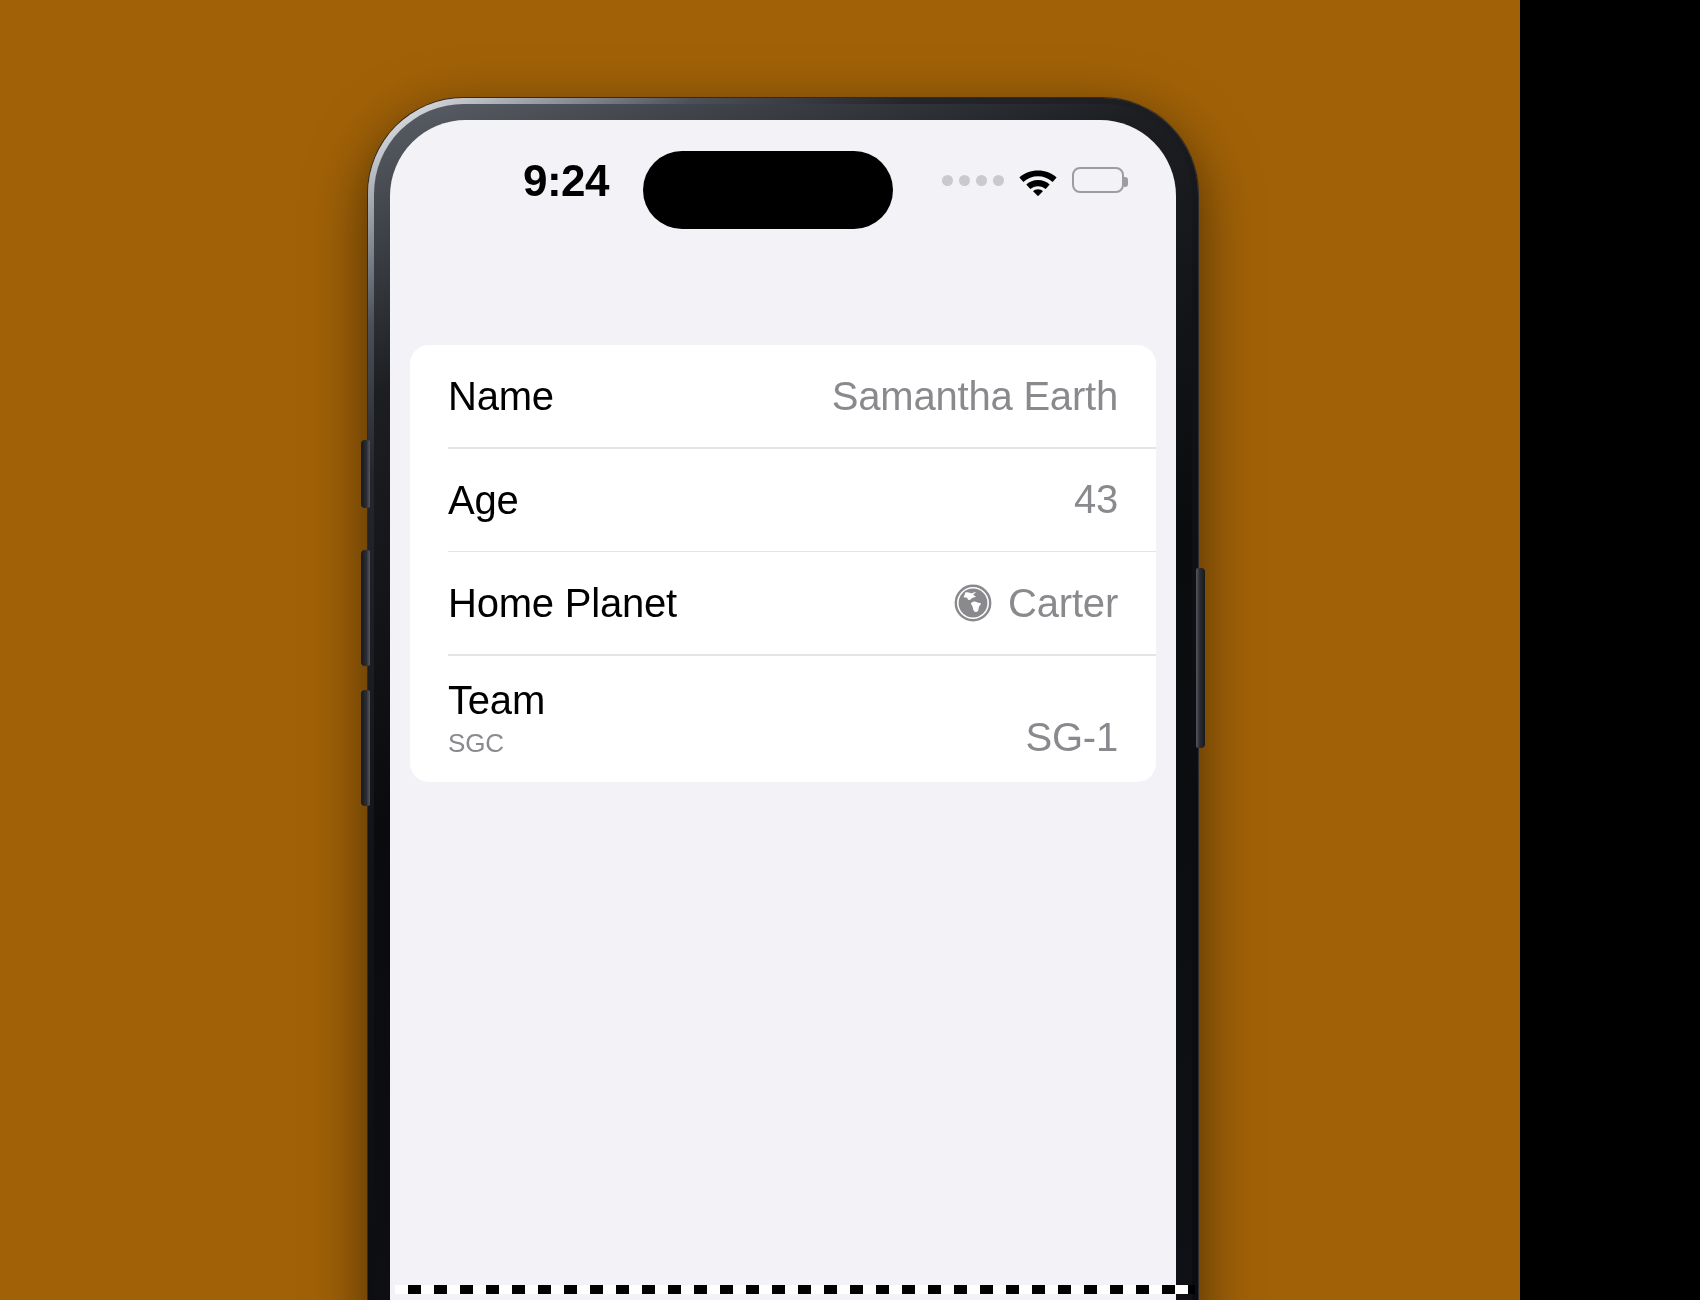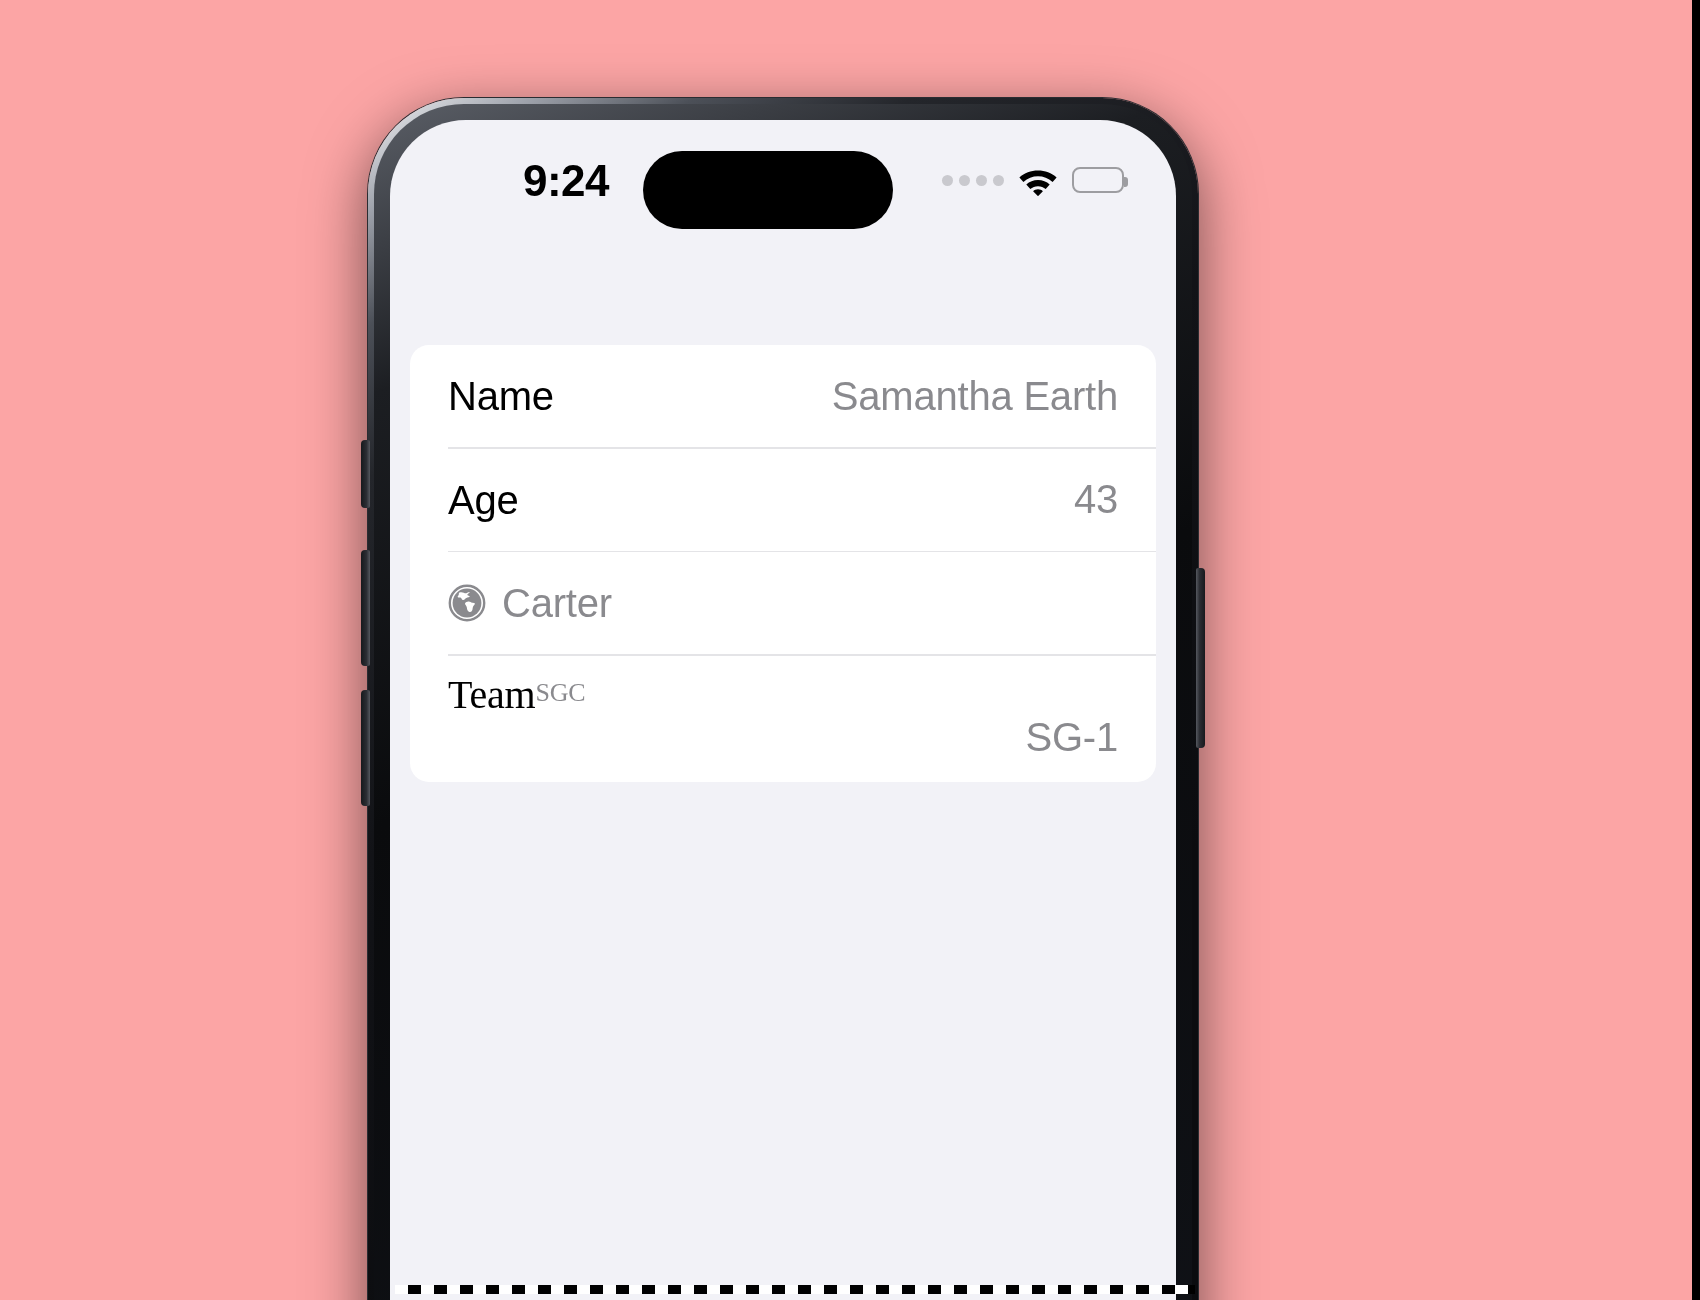--- a/index.html
+++ b/index.html
@@ -11,23 +11,23 @@
     width: 1700px;
     height: 1300px;
     overflow: hidden;
     font-family: "Liberation Sans", sans-serif;
     -webkit-font-smoothing: antialiased;
   }
 
   
   #stage {
     position: relative;
-    width: 1692px;
+    width: 1520px;
     height: 1300px;
-    background: #fca5a5;
+    background: #a16207;
   }
 
   
   #phone-device {
     position: absolute;
     left: 368px;
     top: 98px;
     width: 830px;
     height: 1320px;
     border-radius: 96px;
@@ -207,23 +207,22 @@
   }
   .row-sublabel {
     font-size: 26px;
     color: #8A8A8E;
     letter-spacing: -0.2px;
     margin-top: 6px;
     line-height: 1.15;
   }
   .row-text-block {
     display: flex;
-    flex-direction: row;
+    flex-direction: column;
     justify-content: center;
-    font-family: Liberation Serif, serif;
   }
   
   #row-team {
     min-height: 126px;
     align-items: stretch;
     padding-top: 16px;
     padding-bottom: 18px;
   }
   #row-team .row-value {
     align-self: flex-end;
@@ -304,20 +303,21 @@
           <div class="list-row" id="row-age">
             <span class="row-label">Age</span>
             <span class="row-value">
               <span>43</span>
             </span>
           </div>
 
           <div class="row-sep"></div>
 
           <div class="list-row" id="row-home-planet">
+            <span class="row-label">Home Planet</span>
             <span class="row-value">
               <span>
                 <svg id="globe-icon" width="38" height="38" viewBox="0 0 38 38">
                   <circle cx="19" cy="19" r="17.2" fill="none" stroke="#8A8A8E" stroke-width="2.4"></circle>
                   <circle cx="19" cy="19" r="14.4" fill="#8A8A8E"></circle>
                   <path d="M12.5 8.2 c2.4 -0.3 4.0 1.1 5.6 1.0 c1.4 -0.1 2.2 -1.4 3.8 -1.1 c-1.0 1.5 -2.9 1.9 -2.5 2.9 c0.4 1.0 2.4 0.5 2.3 1.6 c-0.1 1.0 -2.0 0.8 -3.4 1.5 c-1.3 0.7 -1.8 2.2 -3.2 2.0 c-1.5 -0.2 -1.3 -2.1 -2.7 -2.6 c-1.2 -0.4 -2.3 0.4 -2.7 -0.4 c-0.4 -0.9 0.9 -1.6 1.1 -2.7 c0.2 -1.0 -0.4 -1.9 1.7 -2.2 Z" fill="#FFFFFF"></path>
                   <path d="M20.3 17.6 c1.6 -0.4 2.6 0.9 3.9 1.2 c1.1 0.3 2.3 -0.2 2.6 0.8 c0.3 1.1 -1.2 1.8 -1.8 3.2 c-0.6 1.5 -0.2 3.4 -1.3 4.5 c-1.1 1.1 -2.9 0.6 -3.9 -0.6 c-0.9 -1.1 -0.7 -2.8 -1.3 -4.2 c-0.5 -1.3 -1.9 -2.1 -1.4 -3.2 c0.5 -1.1 2.0 -1.3 3.2 -1.7 Z" fill="#FFFFFF"></path>
                 </svg>
               </span>
               <span>Carter</span>

